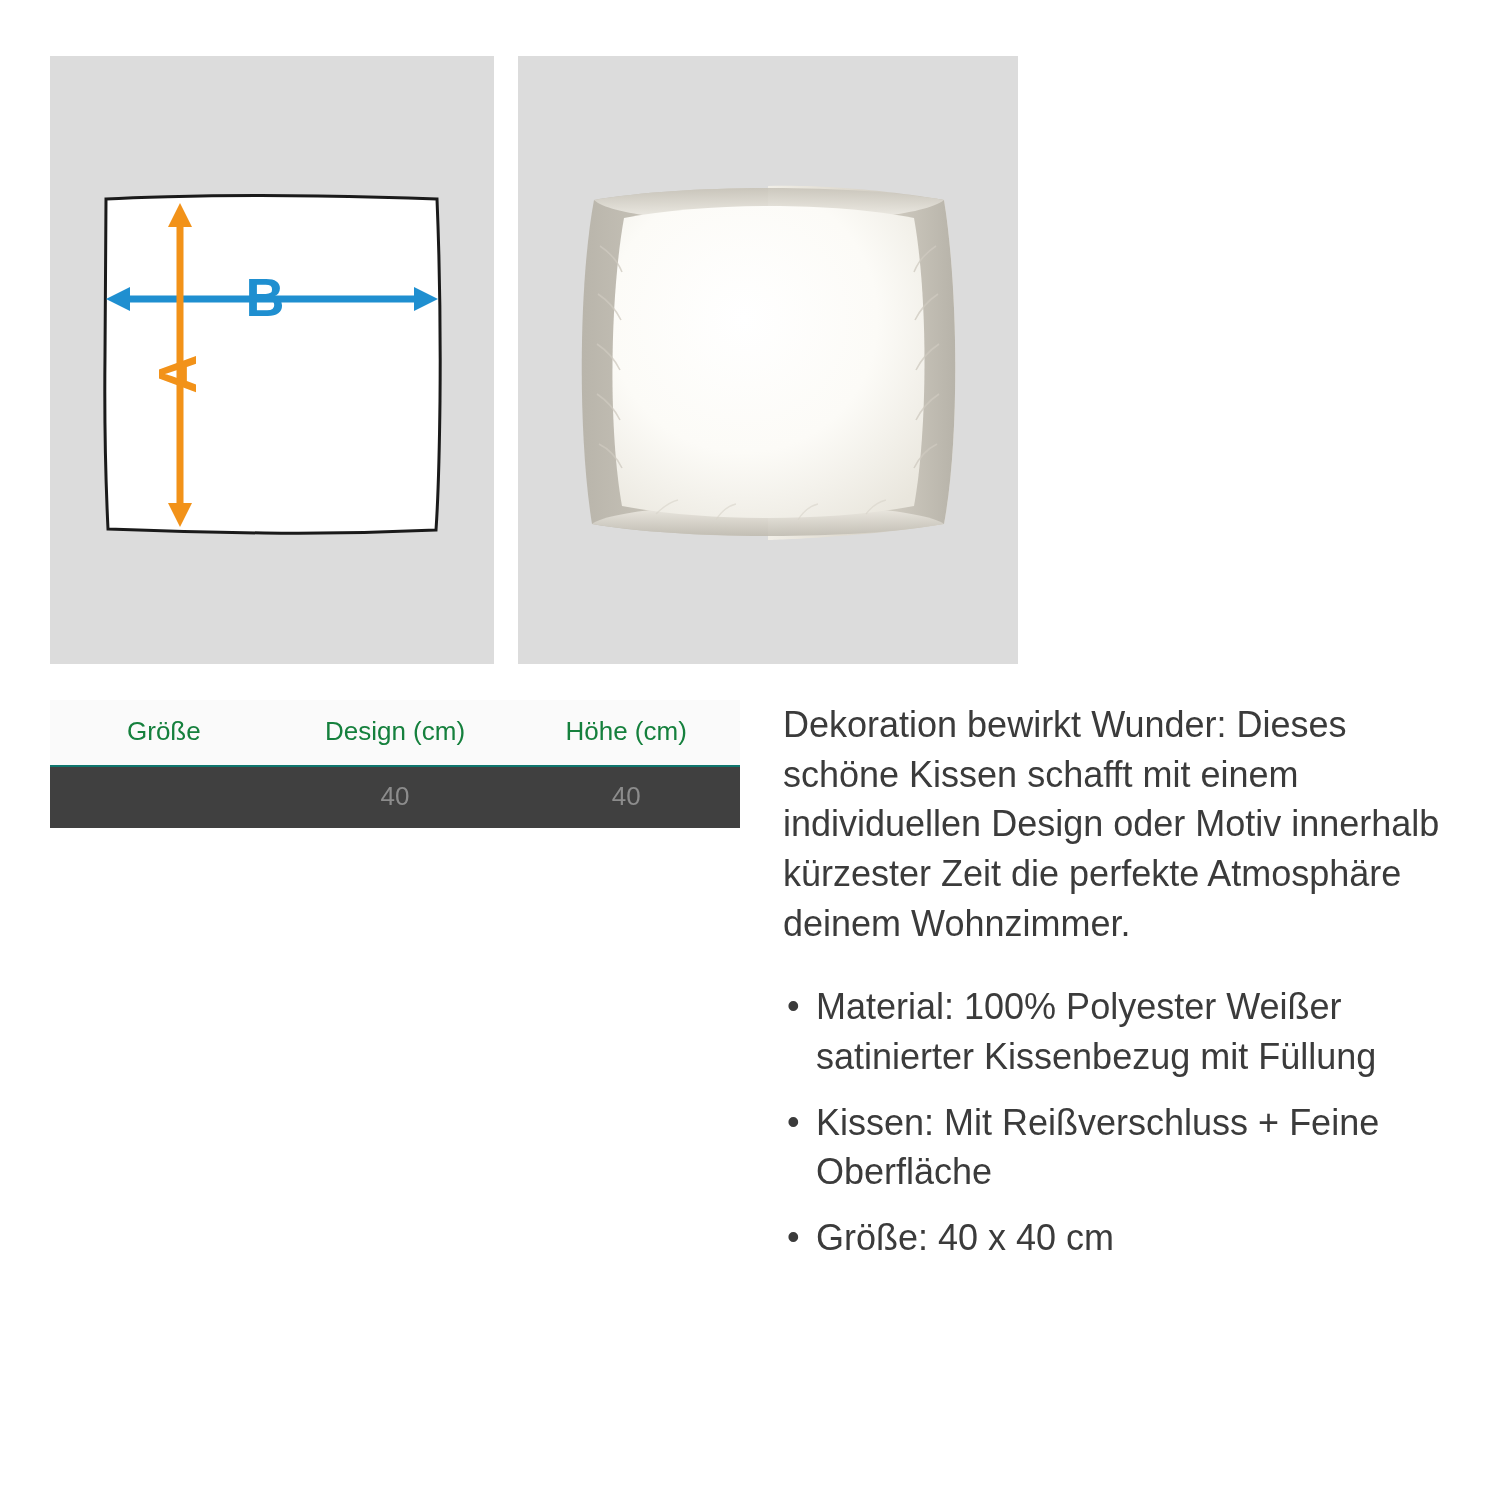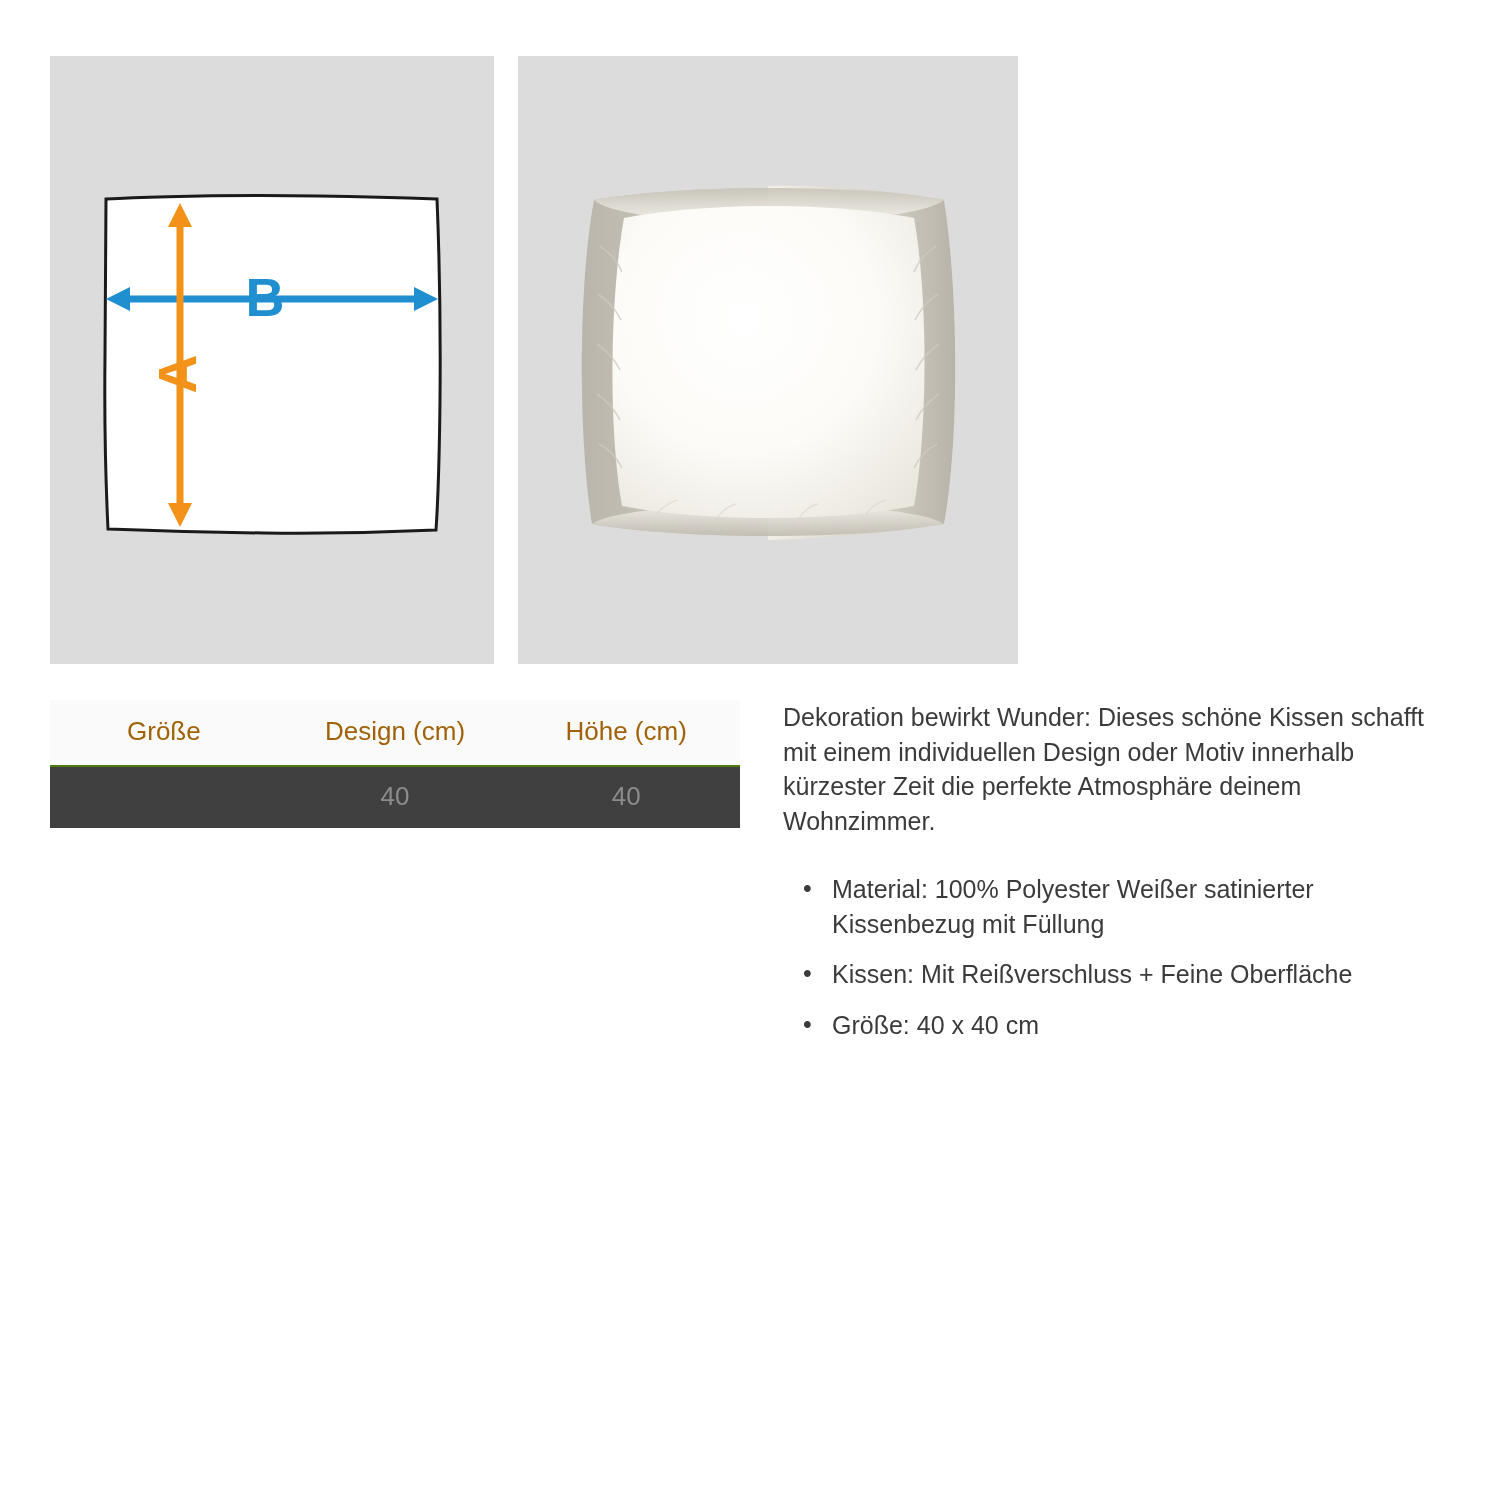--- a/index.html
+++ b/index.html
@@ -57,53 +57,53 @@
   .size-table {
     position: absolute;
     left: 50px;
     top: 700px;
     width: 690px;
     border-collapse: collapse;
     font-size: 26px;
   }
   .size-table th {
     font-weight: normal;
-    color: #a16207;
+    color: #15803d;
     text-align: center;
     padding: 16px 0 18px 0;
-    border-bottom: 2px solid #4d7c0f;
+    border-bottom: 2px solid #0f766e;
     background: #fafafa;
   }
   .size-table td {
     text-align: center;
     color: #8c8c8c;
     padding: 14px 0 16px 0;
     background: #404040;
   }
   .size-table th:first-child,
   .size-table td:first-child { width: 33%; }
   .size-table th:nth-child(2),
   .size-table td:nth-child(2) { width: 34%; }
 
   
   .description {
     position: absolute;
     left: 783px;
     top: 700px;
     width: 670px;
-    font-size: 25px;
+    font-size: 36px;
     line-height: 1.38;
     color: #3b3b3b;
   }
   .description p.intro {
     margin: 0 0 34px 0;
   }
   .bullets {
     list-style: none;
-    margin: 16px;
+    margin: 0;
     padding: 0;
   }
   .bullets li {
     position: relative;
     padding-left: 33px;
     margin-bottom: 16px;
   }
   .bullets li::before {
     content: "•";
     position: absolute;

